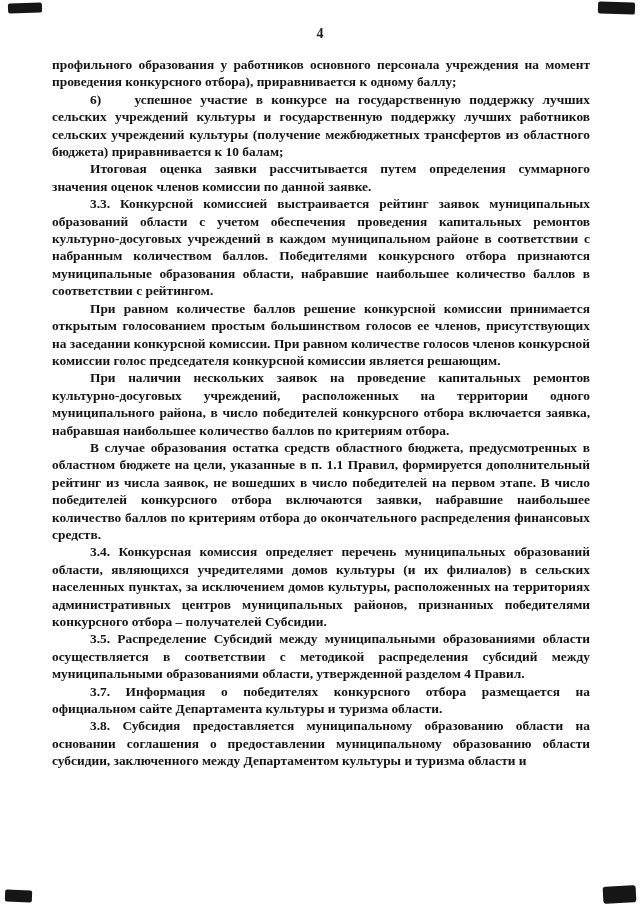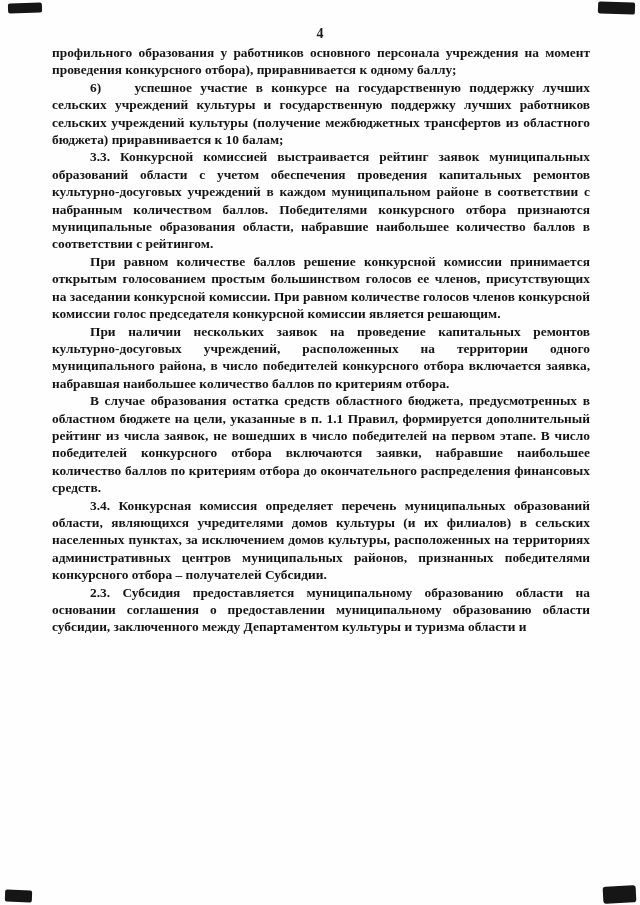--- a/index.html
+++ b/index.html
@@ -21,21 +21,21 @@
     top: 26px;
     left: 0;
     right: 0;
     text-align: center;
     font-size: 14px;
     font-weight: bold;
     color: #1a1a1a;
   }
   .content {
     position: absolute;
-    top: 44px;
+    top: 56px;
     left: 52px;
     width: 538px;
     font-size: 13.4px;
     line-height: 17.4px;
     font-weight: bold;
     text-align: justify;
     color: #141414;
   }
   .content p {
     margin: 0;
@@ -63,21 +63,24 @@
   <div class="artifact tl"></div>
   <div class="artifact tr"></div>
   <div class="artifact bl"></div>
   <div class="artifact br"></div>
 
   <div class="page-number">4</div>
 
   <div class="content">
     <p class="no-indent">профильного образования у работников основного персонала учреждения на момент проведения конкурсного отбора), приравнивается к одному баллу;</p>
     <p>6)&nbsp;&nbsp;&nbsp;&nbsp;успешное участие в конкурсе на государственную поддержку лучших сельских учреждений культуры и государственную поддержку лучших работников сельских учреждений культуры (получение межбюджетных трансфертов из областного бюджета) приравнивается к 10 балам;</p>
+    <p>Итоговая оценка заявки рассчитывается путем определения суммарного значения оценок членов комиссии по данной заявке.</p>
     <p>3.3. Конкурсной комиссией выстраивается рейтинг заявок муниципальных образований области с учетом обеспечения проведения капитальных ремонтов культурно-досуговых учреждений в каждом муниципальном районе в соответствии с набранным количеством баллов. Победителями конкурсного отбора признаются муниципальные образования области, набравшие наибольшее количество баллов в соответствии с рейтингом.</p>
     <p>При равном количестве баллов решение конкурсной комиссии принимается открытым голосованием простым большинством голосов ее членов, присутствующих на заседании конкурсной комиссии. При равном количестве голосов членов конкурсной комиссии голос председателя конкурсной комиссии является решающим.</p>
     <p>При наличии нескольких заявок на проведение капитальных ремонтов культурно-досуговых учреждений, расположенных на территории одного муниципального района, в число победителей конкурсного отбора включается заявка, набравшая наибольшее количество баллов по критериям отбора.</p>
     <p>В случае образования остатка средств областного бюджета, предусмотренных в областном бюджете на цели, указанные в п. 1.1 Правил, формируется дополнительный рейтинг из числа заявок, не вошедших в число победителей на первом этапе. В число победителей конкурсного отбора включаются заявки, набравшие наибольшее количество баллов по критериям отбора до окончательного распределения финансовых средств.</p>
     <p>3.4. Конкурсная комиссия определяет перечень муниципальных образований области, являющихся учредителями домов культуры (и их филиалов) в сельских населенных пунктах, за исключением домов культуры, расположенных на территориях административных центров муниципальных районов, признанных победителями конкурсного отбора – получателей Субсидии.</p>
-    <p>2.3. Субсидия предоставляется муниципальному образованию области на основании соглашения о предоставлении муниципальному образованию области субсидии, заключенного между Департаментом культуры и туризма области и</p>
+    <p>3.5. Распределение Субсидий между муниципальными образованиями области осуществляется в соответствии с методикой распределения субсидий между муниципальными образованиями области, утвержденной разделом 4 Правил.</p>
+    <p>3.7. Информация о победителях конкурсного отбора размещается на официальном сайте Департамента культуры и туризма области.</p>
+    <p>3.8. Субсидия предоставляется муниципальному образованию области на основании соглашения о предоставлении муниципальному образованию области субсидии, заключенного между Департаментом культуры и туризма области и</p>
   </div>
 
 </div>
 
 </body></html>

